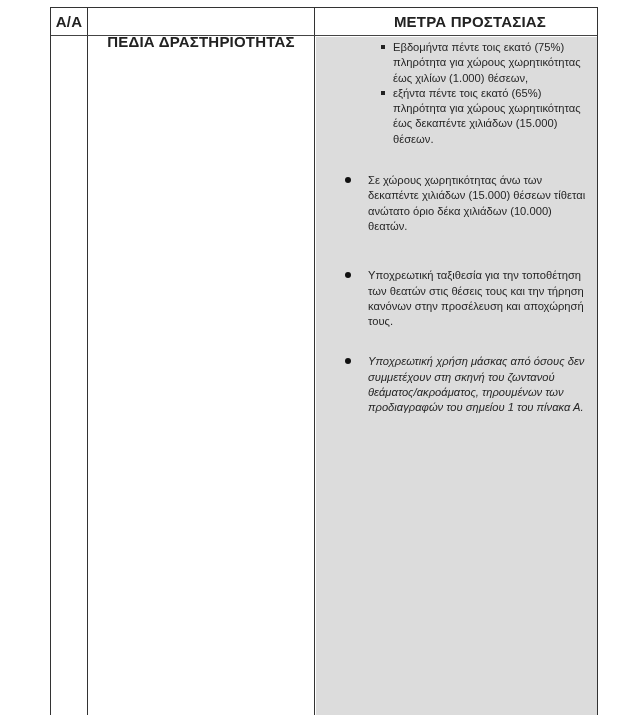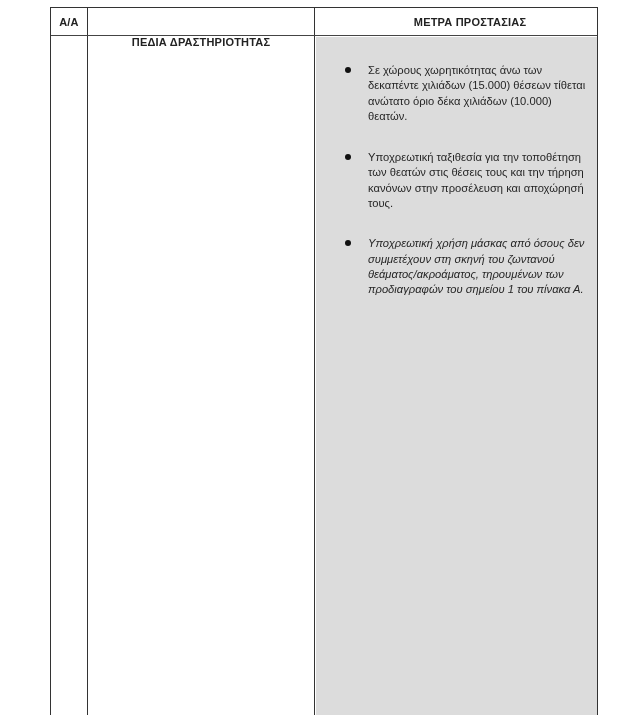--- a/index.html
+++ b/index.html
@@ -5,21 +5,21 @@
   html, body { margin: 0; padding: 0; background: #ffffff; }
   body { width: 631px; height: 715px; position: relative; overflow: hidden;
          font-family: "Liberation Sans", "DejaVu Sans", sans-serif; color: #1a1a1a; }
   .table { position: absolute; left: 50px; top: 7px; width: 546px; height: 720px;
            border-left: 1.5px solid #333; border-right: 1.5px solid #333; border-top: 1.5px solid #333; }
   .vline { position: absolute; top: 0; bottom: 0; width: 0; border-left: 1.5px solid #333; }
   .v1 { left: 36px; }
   .v2 { left: 263px; }
   .hline { position: absolute; left: 0; right: 0; top: 27px; border-top: 1.5px solid #444; }
   .hcell { position: absolute; top: 0; height: 27px; display: flex; align-items: center; justify-content: center;
-           font-size: 11px; font-weight: bold; color: #222; letter-spacing: 0.2px; }
+           font-size: 15px; font-weight: bold; color: #222; letter-spacing: 0.2px; }
   .h1 { left: 0; width: 36px; }
   .h2 { left: 37px; width: 226px; margin-top: 20px; }
   .h3 { left: 278px; width: 282px; }
   .shade { position: absolute; left: 264.5px; top: 28.5px; right: 0; bottom: 0; background: #dcdcdc; }
   .content { position: absolute; left: 264px; top: 29px; width: 282px; font-size: 11.2px; line-height: 15.3px; color: #262626; }
   .sub { position: relative; padding-left: 78px; padding-right: 8px; }
   .sub .sq { position: absolute; left: 66px; top: 5px; width: 4px; height: 4px; background: #222; }
   .main { position: relative; padding-left: 53px; padding-right: 8px; }
   .main .dot { position: absolute; left: 30px; top: 4px; width: 6px; height: 6px; border-radius: 50%; background: #111; }
 </style>
@@ -30,26 +30,34 @@
   <div class="shade"></div>
   <div class="vline v1"></div>
   <div class="vline v2"></div>
   <div class="hline"></div>
 
   <div class="hcell h1">Α/Α</div>
   <div class="hcell h2">ΠΕΔΙΑ ΔΡΑΣΤΗΡΙΟΤΗΤΑΣ</div>
   <div class="hcell h3">ΜΕΤΡΑ ΠΡΟΣΤΑΣΙΑΣ</div>
 
   <div class="content">
+    <div class="sub" style="margin-top:3px;">
+      <span class="sq"></span>
+      <span>Εβδομήντα πέντε τοις εκατό (75%) πληρότητα για χώρους χωρητικότητας έως χιλίων (1.000) θέσεων,</span>
+    </div>
+    <div class="sub">
+      <span class="sq"></span>
+      <span>εξήντα πέντε τοις εκατό (65%) πληρότητα για χώρους χωρητικότητας έως δεκαπέντε χιλιάδων (15.000) θέσεων.</span>
+    </div>
 
     <div class="main" style="margin-top:26px;">
       <span class="dot"></span>
       <span>Σε χώρους χωρητικότητας άνω των δεκαπέντε χιλιάδων (15.000) θέσεων τίθεται ανώτατο όριο δέκα χιλιάδων (10.000) θεατών.</span>
     </div>
-    <div class="main" style="margin-top:26px;">
+    <div class="main" style="margin-top:34px;">
       <span class="dot"></span>
       <span>Υποχρεωτική ταξιθεσία για την τοποθέτηση των θεατών στις θέσεις τους και την τήρηση κανόνων στην προσέλευση και αποχώρησή τους.</span>
     </div>
     <div class="main" style="margin-top:25px;font-style:italic;">
       <span class="dot"></span>
       <span>Υποχρεωτική χρήση μάσκας από όσους δεν συμμετέχουν στη σκηνή του ζωντανού θεάματος/ακροάματος, τηρουμένων των προδιαγραφών του σημείου 1 του πίνακα Α.</span>
     </div>
   </div>
 </div>
 

